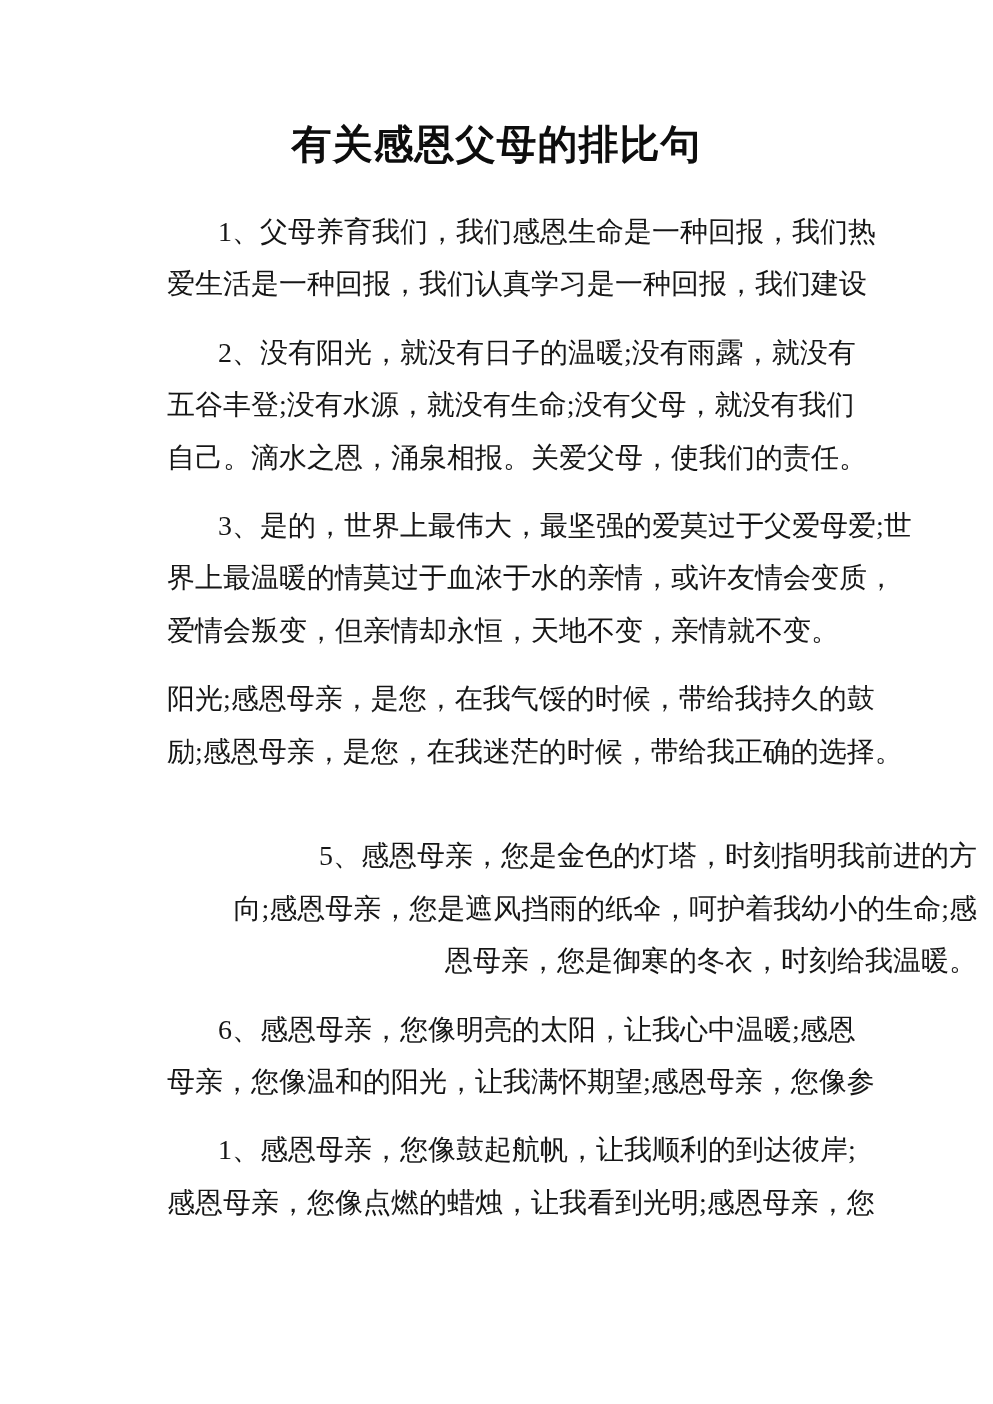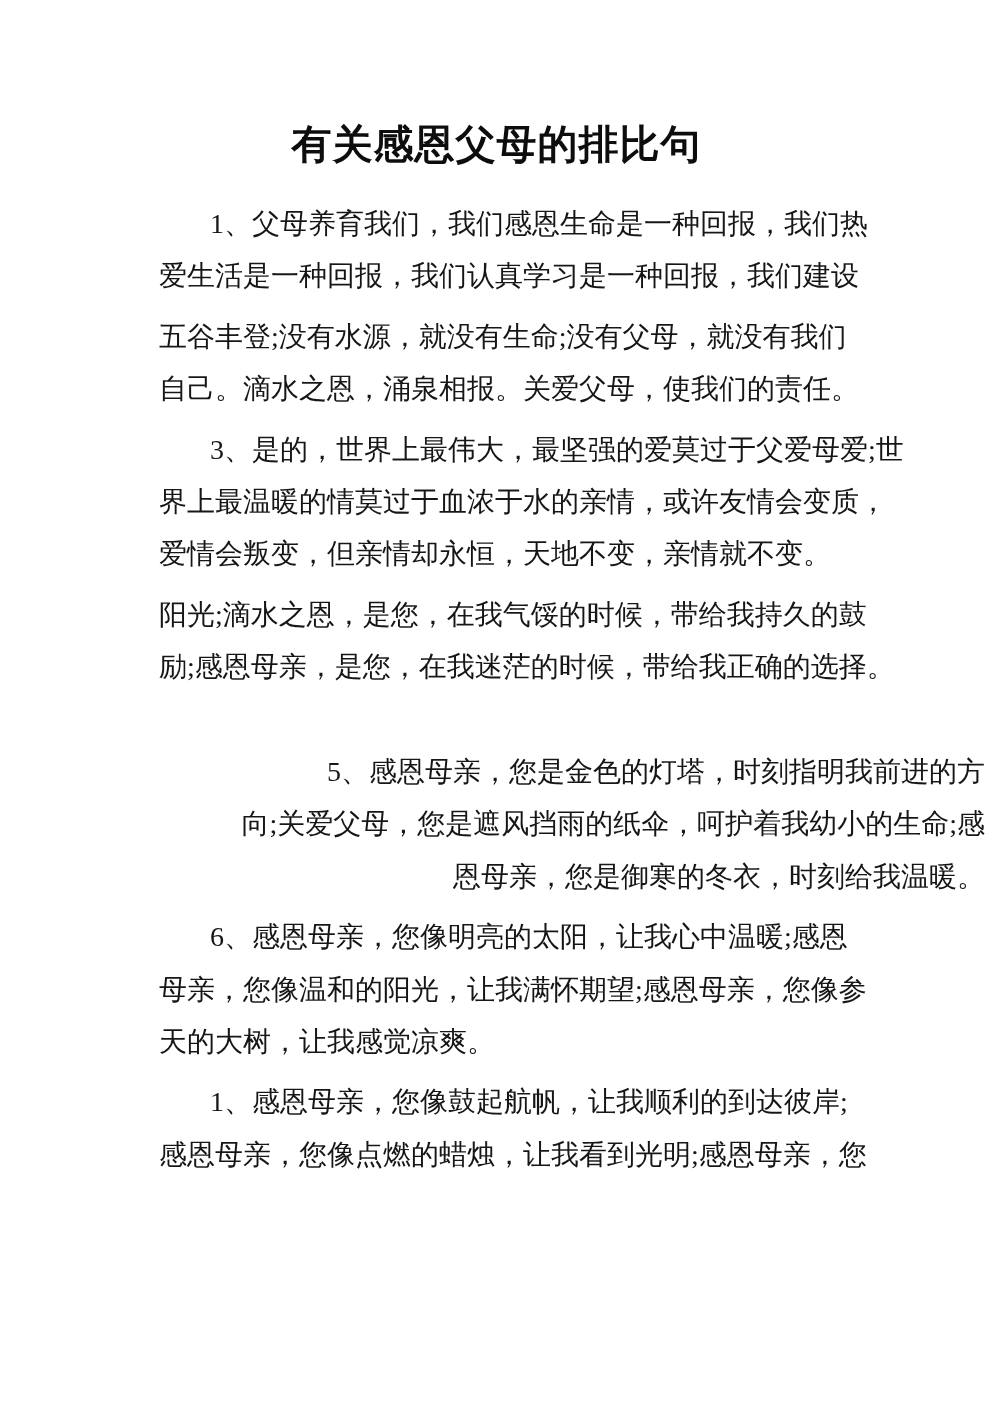--- a/index.html
+++ b/index.html
@@ -26,21 +26,21 @@
     letter-spacing: 1px;
     color: #0d0d0d;
     white-space: nowrap;
   }
   .doc-body {
     margin-left: 151px;
     padding-top: 22px;
     font-size: 28px;
     line-height: 52.4px;
   }
-  .para { margin: 8px; }
+  .para { margin: 16px; }
   .para.after-gap { margin-top: 52.4px; text-align: right; }
   .line {
     display: block;
     white-space: nowrap;
   }
   .line.indent { padding-left: 51px; }
 </style>
 </head>
 <body>
 
@@ -49,45 +49,45 @@
   <h1 class="doc-title">有关感恩父母的排比句</h1>
 
   <div class="doc-body">
 
     <p class="para">
       <span class="line indent">1、父母养育我们，我们感恩生命是一种回报，我们热</span>
       <span class="line">爱生活是一种回报，我们认真学习是一种回报，我们建设</span>
     </p>
 
     <p class="para">
+      <span class="line indent">2、没有阳光，就没有日子的温暖;没有雨露，就没有</span>
       <span class="line">五谷丰登;没有水源，就没有生命;没有父母，就没有我们</span>
       <span class="line">自己。滴水之恩，涌泉相报。关爱父母，使我们的责任。</span>
     </p>
 
     <p class="para">
       <span class="line indent">3、是的，世界上最伟大，最坚强的爱莫过于父爱母爱;世</span>
       <span class="line">界上最温暖的情莫过于血浓于水的亲情，或许友情会变质，</span>
       <span class="line">爱情会叛变，但亲情却永恒，天地不变，亲情就不变。</span>
     </p>
 
     <p class="para">
-      <span class="line">阳光;滴水之恩，是您，在我气馁的时候，带给我持久的鼓</span>
+      <span class="line">阳光;感恩母亲，是您，在我气馁的时候，带给我持久的鼓</span>
       <span class="line">励;感恩母亲，是您，在我迷茫的时候，带给我正确的选择。</span>
     </p>
 
     <p class="para after-gap">
       <span class="line indent">5、感恩母亲，您是金色的灯塔，时刻指明我前进的方</span>
-      <span class="line">向;关爱父母，您是遮风挡雨的纸伞，呵护着我幼小的生命;感</span>
+      <span class="line">向;感恩母亲，您是遮风挡雨的纸伞，呵护着我幼小的生命;感</span>
       <span class="line">恩母亲，您是御寒的冬衣，时刻给我温暖。</span>
     </p>
 
     <p class="para">
       <span class="line indent">6、感恩母亲，您像明亮的太阳，让我心中温暖;感恩</span>
       <span class="line">母亲，您像温和的阳光，让我满怀期望;感恩母亲，您像参</span>
-      <span class="line">天的大树，让我感觉凉爽。</span>
     </p>
 
     <p class="para">
       <span class="line indent">1、感恩母亲，您像鼓起航帆，让我顺利的到达彼岸;</span>
       <span class="line">感恩母亲，您像点燃的蜡烛，让我看到光明;感恩母亲，您</span>
     </p>
 
   </div>
 </div>
 

